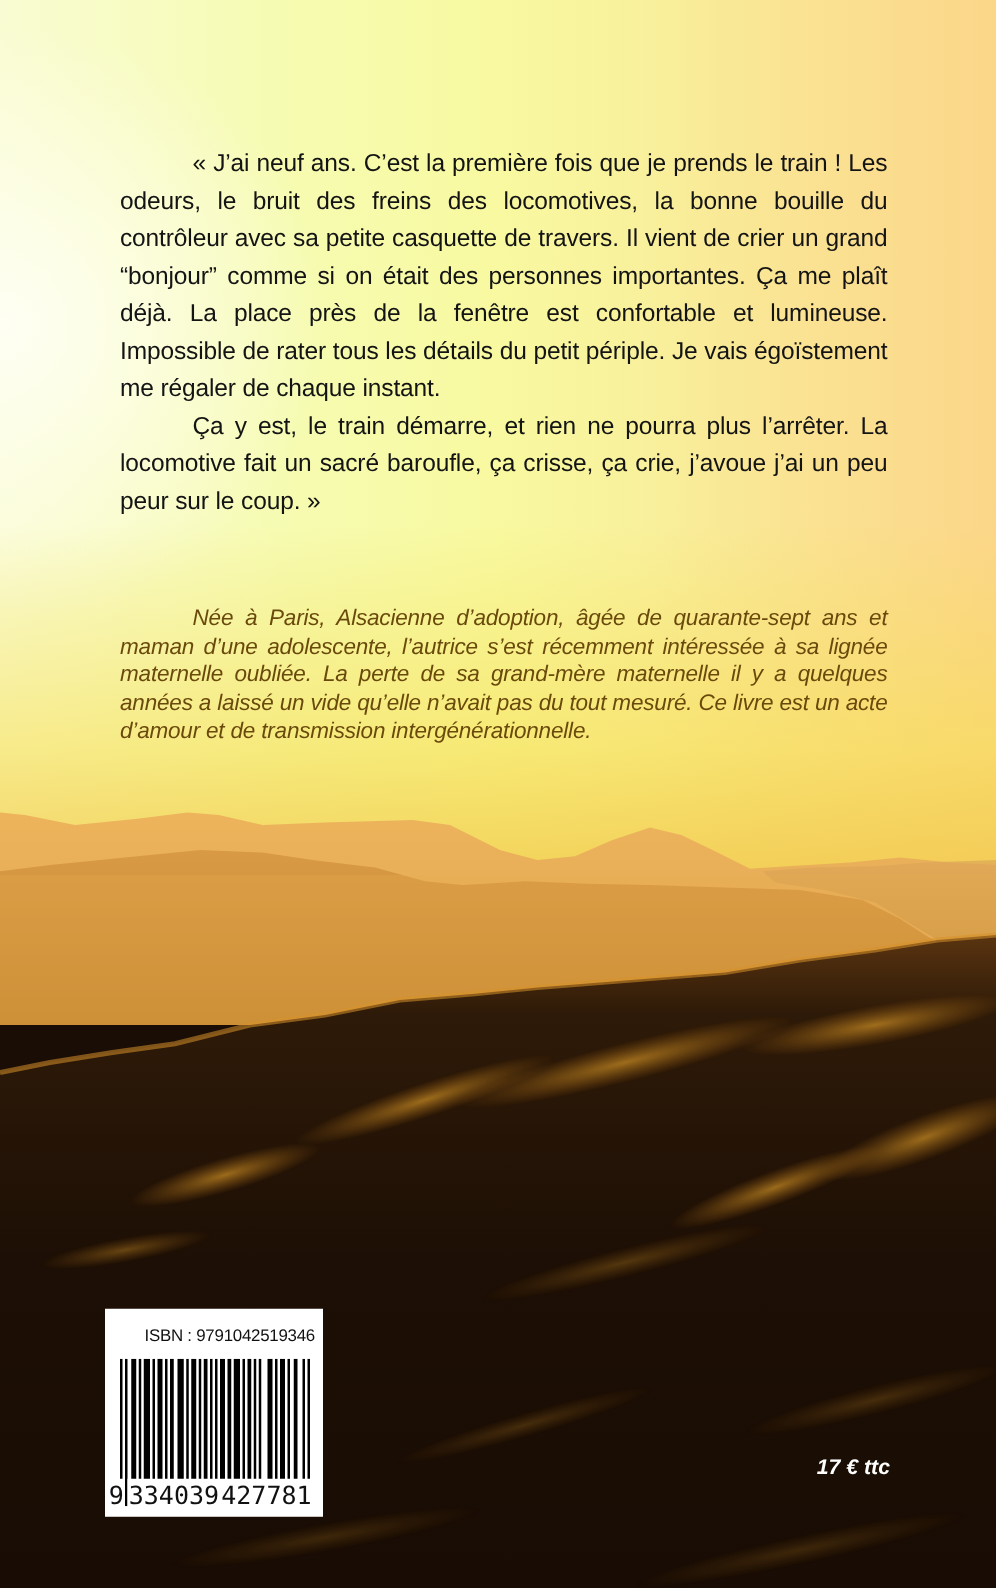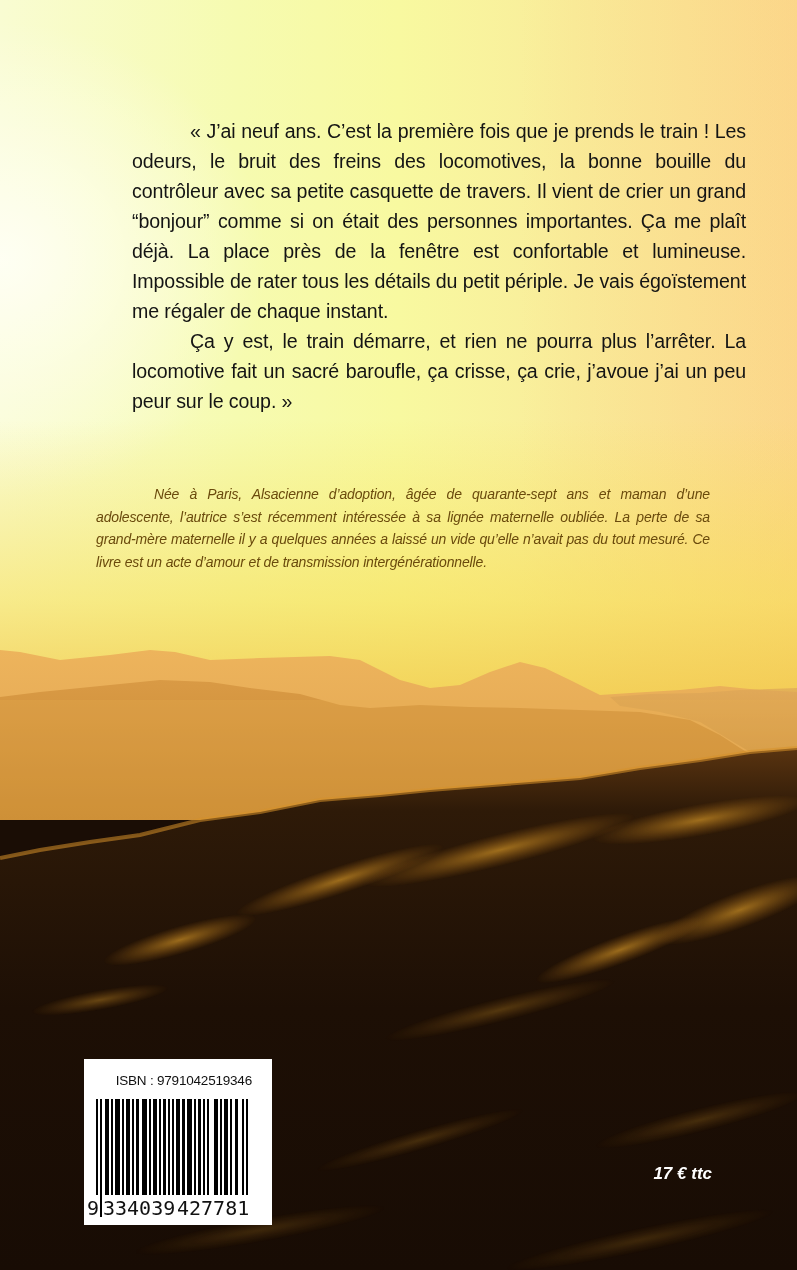--- a/index.html
+++ b/index.html
@@ -27,36 +27,35 @@
     position: absolute; left: 520px; top: 0; width: 277px; height: 820px;
     background: linear-gradient(90deg, rgba(252,210,120,0) 0%, rgba(250,200,110,0.35) 100%);
   }
   svg.landscape { position: absolute; left: 0; top: 0; }
 
   
   .excerpt {
     position: absolute; left: 96px; top: 116px; width: 614px;
     font-family: "Liberation Sans", "DejaVu Sans", sans-serif;
     font-size: 19.6px; line-height: 30px; color: #141414;
-    text-align: justify; letter-spacing: -0.1px; margin-left: 36px;
+    text-align: justify; letter-spacing: -0.1px;
   }
   .excerpt p { text-indent: 58px; }
   .bio {
     position: absolute; left: 96px; top: 483px; width: 614px;
     font-family: "Liberation Sans", "DejaVu Sans", sans-serif;
-    font-style: italic; font-size: 14px; line-height: 22.6px; color: #6a4a0c;
+    font-style: italic; font-size: 18px; line-height: 22.6px; color: #6a4a0c;
     text-align: justify; letter-spacing: -0.15px;
   }
   .bio p { text-indent: 58px; }
 
   
   .barcode-box {
-    position: absolute; left: 84px; top: 1047px; width: 188px; height: 166px;
+    position: absolute; left: 84px; top: 1047px; width: 174px; height: 166px;
     background: #ffffff;
-    margin-top: 12px;
   }
   .isbn-label {
     position: absolute; left: 0; top: 14px; width: 168px; text-align: right;
     font-size: 13.5px; color: #111; letter-spacing: -0.2px;
     font-family: "Liberation Sans", "DejaVu Sans", sans-serif;
   }
   .bars { position: absolute; left: 12px; top: 40px; width: 154px; height: 118px; }
   .barcode-digits {
     position: absolute; left: 0; top: 136px; width: 174px; height: 28px;
     font-family: "DejaVu Sans Mono", "Liberation Mono", monospace;

